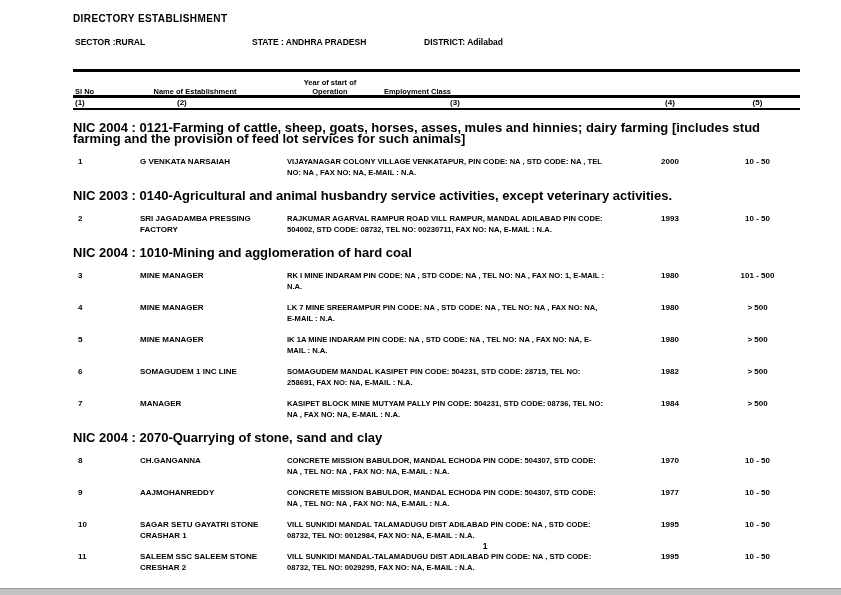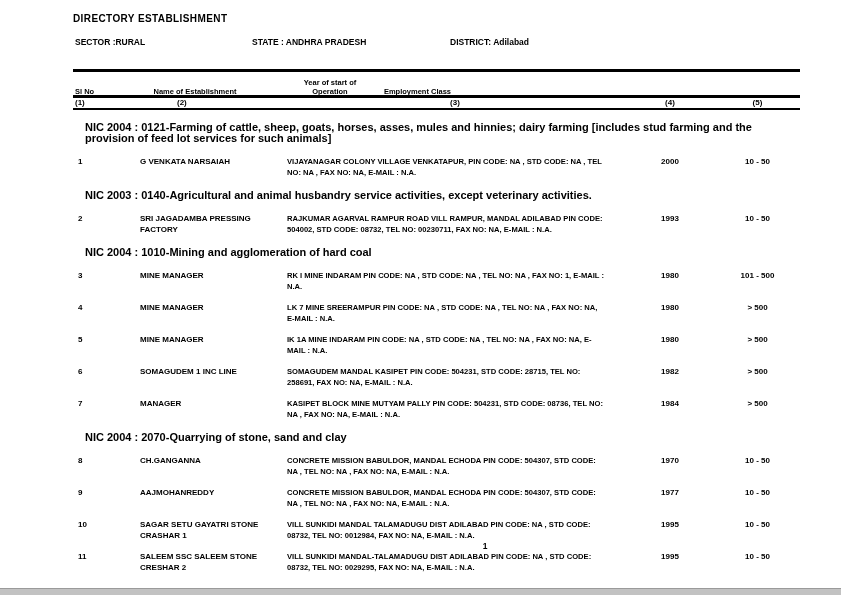--- a/index.html
+++ b/index.html
@@ -6,41 +6,41 @@
   html, body { width: 841px; height: 595px; background: #ffffff; overflow: hidden; }
   body { font-family: "Liberation Sans", sans-serif; font-weight: bold; color: #000; position: relative; }
 
   .doc-title { position: absolute; top: 13px; left: 73px; width: 727px; text-align: left;
                font-size: 10px; letter-spacing: .4px; }
 
   .meta { position: absolute; top: 37px; left: 0; width: 841px; height: 12px; font-size: 8.5px; }
   .meta span { position: absolute; white-space: nowrap; }
   .meta .sector   { left: 75px; }
   .meta .state    { left: 252px; }
-  .meta .district { left: 450px; }
+  .meta .district { left: 424px; }
 
   .rule { position: absolute; left: 73px; width: 727px; background: #000; }
   .rule1 { top: 69px;  height: 3px; }
   .rule2 { top: 95px;  height: 3px; }
   .rule3 { top: 108px; height: 2px; }
 
   .cols { position: absolute; left: 73px; width: 727px; display: flex; align-items: flex-end; }
   .col-head { top: 72px; height: 24px; font-size: 7.5px; line-height: 9px; }
   .col-nums { top: 97px; height: 10px; font-size: 8px; }
 
   .c1 { width: 32px;  padding-left: 2px; }
   .c2 { width: 180px; text-align: center; }
   .c3 { width: 340px; text-align: center; }
   .c4 { width: 90px;  text-align: center; }
   .c5 { width: 85px;  text-align: center; }
   .col-nums .c1 { text-align: left; }
   .col-nums .c2 { text-align: left; padding-left: 72px; }
 
   #table-body { position: absolute; top: 110px; left: 73px; width: 727px; font-size: 8px; }
-  .nic { margin: 12px 0 13px 12px; font-size: 11px; line-height: 11px; }
+  .nic { margin: 12px 0 13px 0; font-size: 13px; line-height: 11px; }
   .row { display: flex; align-items: flex-start; margin-bottom: 11px; }
   .row .c  { line-height: 10.5px; }
   .row .sl   { width: 32px;  padding-left: 5px; }
   .row .name { width: 180px; padding-left: 35px; padding-right: 14px; }
   .row .addr { width: 340px; padding-left: 2px; padding-right: 18px; text-align: left; font-size: 7.6px; }
   .row .year { width: 90px;  text-align: center; }
   .row .emp  { width: 85px;  text-align: center; }
 
   .page-number { position: absolute; top: 541px; left: 430px; width: 110px; text-align: center; font-size: 8.5px; }
 

